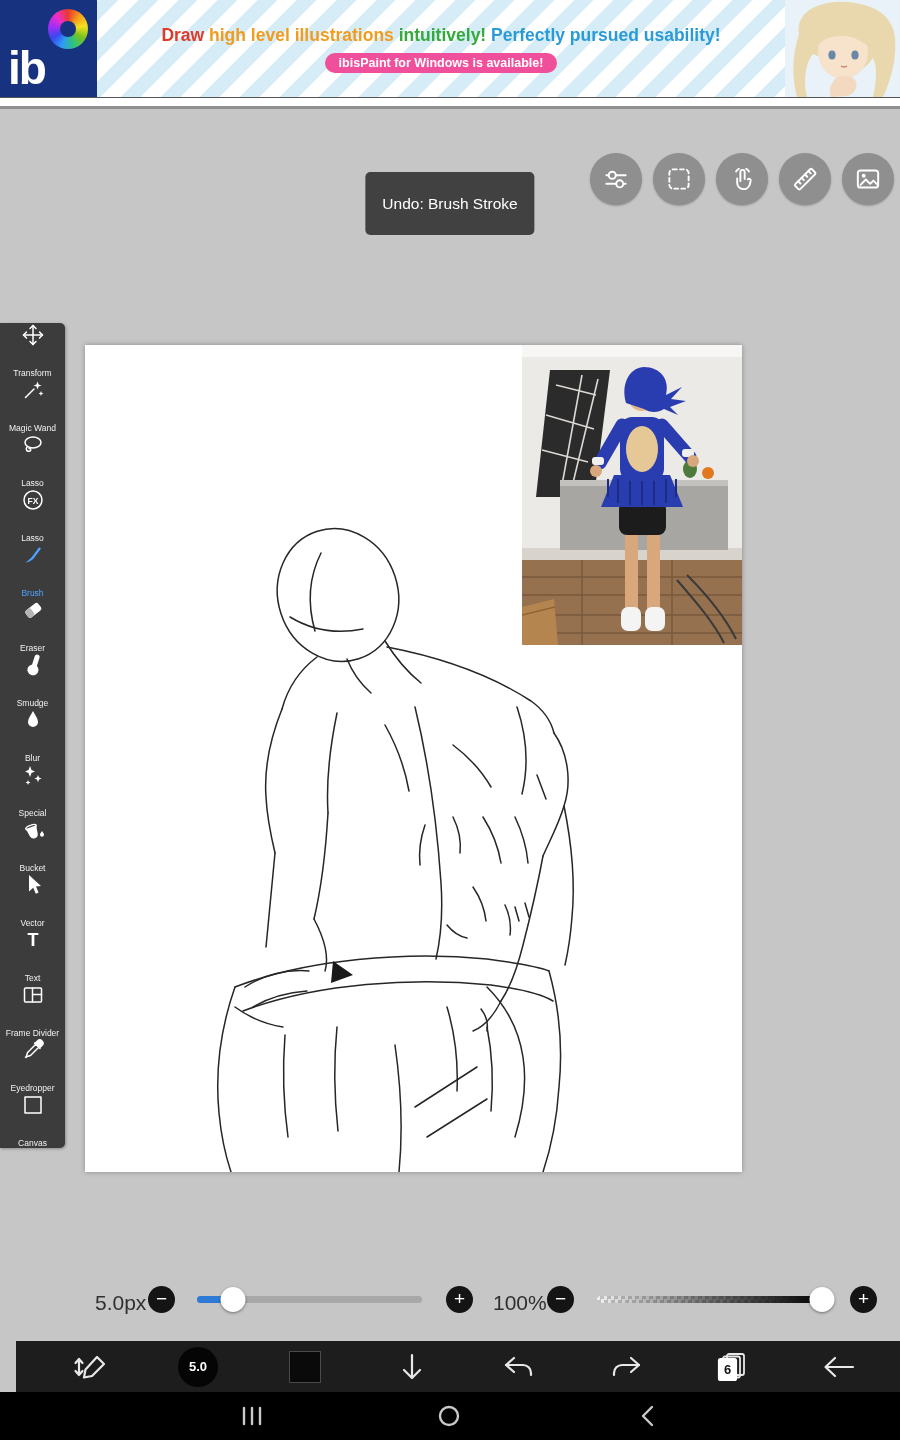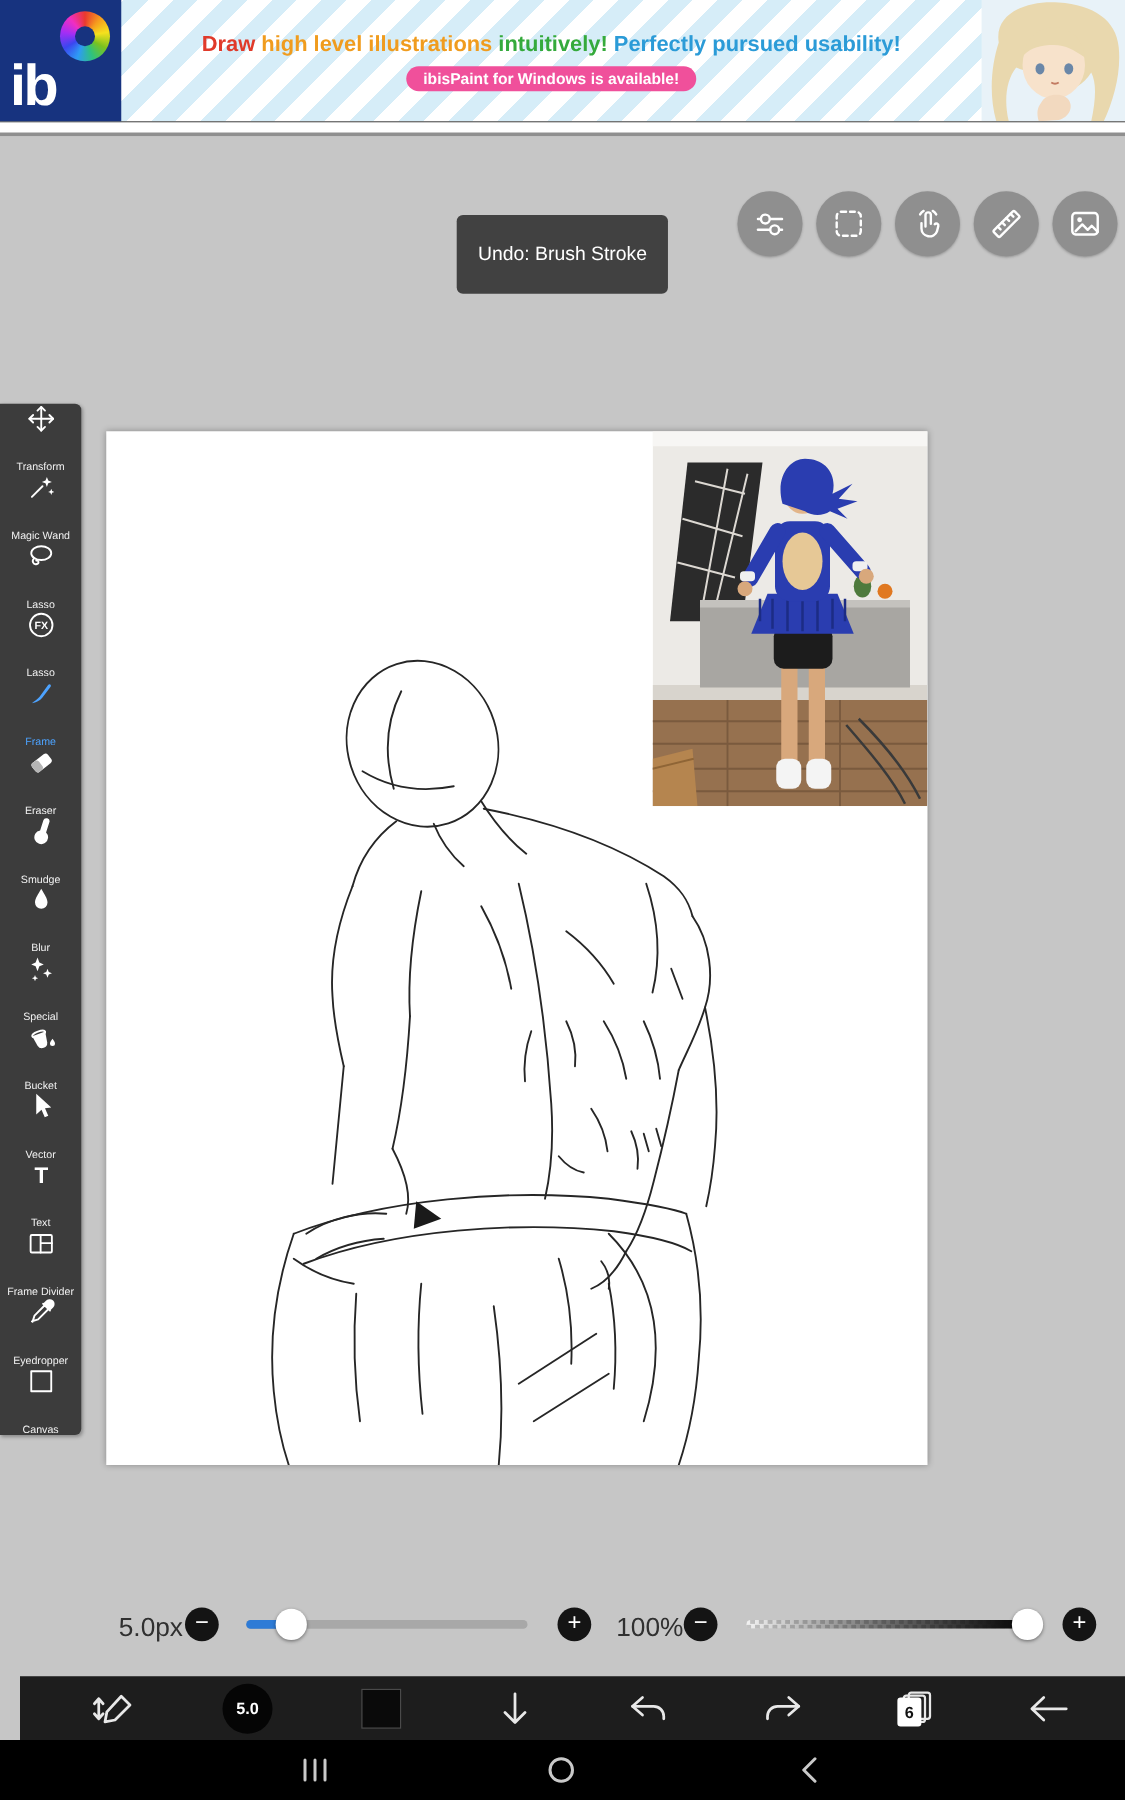--- a/index.html
+++ b/index.html
@@ -180,21 +180,21 @@
       <svg viewBox="0 0 24 24">
         <circle cx="12" cy="12" r="9" class="ticon-stroke"></circle>
         <text x="12" y="15.5" text-anchor="middle" font-size="8.5" font-weight="bold" fill="#fff" stroke="none">FX</text>
       </svg>
       <span class="tlabel">Lasso</span>
     </div>
     <div class="tool active">
       <svg viewBox="0 0 24 24">
         <path d="M4.5 19.5 C7 17.5 8.5 16.5 10.5 14.5 L17.5 5 C18.6 3.6 20.4 4.9 19.5 6.3 L12.8 15.2 C11 17.5 8 19 4.5 19.5 Z" fill="#4da3ff"></path>
       </svg>
-      <span class="tlabel">Frame</span>
+      <span class="tlabel">Brush</span>
     </div>
     <div class="tool">
       <svg viewBox="0 0 24 24">
         <g transform="rotate(-38 12 12)">
           <rect x="4" y="8" width="16" height="9" rx="2.5" fill="#fff"></rect>
           <rect x="4" y="8" width="7" height="9" rx="2.5" fill="#b5b5b5"></rect>
         </g>
       </svg>
       <span class="tlabel">Eraser</span>
     </div>

